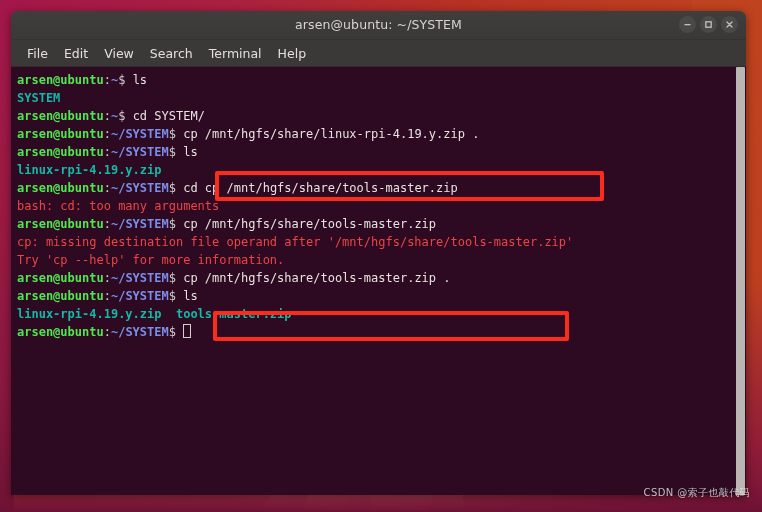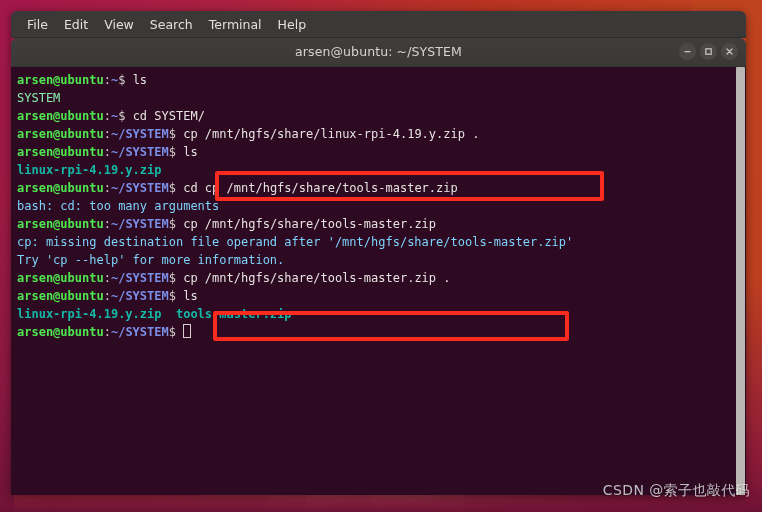--- a/index.html
+++ b/index.html
@@ -145,22 +145,22 @@
     line-height: 18px;
     color: #d3d0cd;
     white-space: pre;
   }
   .tline { height: 18px; }
   .c-user   { color: #4fe64f; font-weight: bold; }
   .c-punct  { color: #d3d0cd; }
   .c-path   { color: #7b8fe8; font-weight: bold; }
   .c-dollar { color: #d3d0cd; }
   .c-cmd    { color: #e6e3e0; }
-  .c-out    { color: #7dd3fc; margin-top: 16px; }
-  .c-dir    { color: #86efac; font-weight: normal; }
+  .c-out    { color: #ef4444; margin-top: 16px; }
+  .c-dir    { color: #14b8a6; font-weight: bold; }
   .c-zip    { color: #14b8a6; font-weight: bold; }
   .cursor {
     display: inline-block;
     width: 8px;
     height: 14px;
     border: 1px solid #d3d0cd;
     box-sizing: border-box;
     vertical-align: -2px;
   }
 
@@ -193,50 +193,41 @@
   }
   #annot-1 { left: 204px; top: 104px; width: 389px; height: 30px; }
   #annot-2 { left: 202px; top: 244px; width: 356px; height: 30px; }
 
   
   #watermark {
     position: absolute;
     right: 12px;
     bottom: 12px;
     color: rgba(255,255,255,0.72);
-    font-size: 14px;
+    font-size: 10px;
     font-family: "DejaVu Sans", sans-serif;
     letter-spacing: 0.4px;
     white-space: nowrap;
     text-shadow: 0 1px 1px rgba(0,0,0,0.28);
     margin-left: 12px;
   }
 </style>
 </head>
 <body>
 
 <div id="desktop">
   <div class="wp-top"></div>
   <div class="wp-left"></div>
   <div class="wp-right"></div>
   <div class="wp-beam" id="wp-b1"></div>
   <div class="wp-beam" id="wp-b2"></div>
   <div class="wp-beam" id="wp-b3"></div>
   <div class="wp-bottom"></div>
 
   <div id="term-window">
-
-    <div id="menubar">
-      <div class="menu-item">File</div>
-      <div class="menu-item">Edit</div>
-      <div class="menu-item">View</div>
-      <div class="menu-item">Search</div>
-      <div class="menu-item">Terminal</div>
-      <div class="menu-item">Help</div>
-    </div>
 
     <div id="titlebar">
       <div id="title-text">arsen@ubuntu: ~/SYSTEM</div>
       <div id="win-controls">
         <div class="win-btn">
           <svg width="11" height="11" viewBox="0 0 11 11">
               <rect x="2.5" y="5" width="6" height="1.3" fill="#c3c0bd"></rect>
             </svg>
         </div>
         <div class="win-btn">
@@ -245,20 +236,29 @@
             </svg>
         </div>
         <div class="win-btn">
           <svg width="11" height="11" viewBox="0 0 11 11">
               <path d="M3 3 L8 8 M8 3 L3 8" stroke="#c3c0bd" stroke-width="1.3" stroke-linecap="round"></path>
             </svg>
         </div>
       </div>
     </div>
 
+    <div id="menubar">
+      <div class="menu-item">File</div>
+      <div class="menu-item">Edit</div>
+      <div class="menu-item">View</div>
+      <div class="menu-item">Search</div>
+      <div class="menu-item">Terminal</div>
+      <div class="menu-item">Help</div>
+    </div>
+
     <div id="term-body">
       <div id="term-screen"><div class="tline"><span class="c-user">arsen@ubuntu</span><span class="c-punct">:</span><span class="c-path">~</span><span class="c-dollar">$</span><span class="c-cmd"> ls</span></div><div class="tline"><span class="c-dir">SYSTEM</span></div><div class="tline"><span class="c-user">arsen@ubuntu</span><span class="c-punct">:</span><span class="c-path">~</span><span class="c-dollar">$</span><span class="c-cmd"> cd SYSTEM/</span></div><div class="tline"><span class="c-user">arsen@ubuntu</span><span class="c-punct">:</span><span class="c-path">~/SYSTEM</span><span class="c-dollar">$</span><span class="c-cmd"> cp /mnt/hgfs/share/linux-rpi-4.19.y.zip .</span></div><div class="tline"><span class="c-user">arsen@ubuntu</span><span class="c-punct">:</span><span class="c-path">~/SYSTEM</span><span class="c-dollar">$</span><span class="c-cmd"> ls</span></div><div class="tline"><span class="c-zip">linux-rpi-4.19.y.zip</span></div><div class="tline"><span class="c-user">arsen@ubuntu</span><span class="c-punct">:</span><span class="c-path">~/SYSTEM</span><span class="c-dollar">$</span><span class="c-cmd"> cd cp /mnt/hgfs/share/tools-master.zip</span></div><div class="tline"><span class="c-out">bash: cd: too many arguments</span></div><div class="tline"><span class="c-user">arsen@ubuntu</span><span class="c-punct">:</span><span class="c-path">~/SYSTEM</span><span class="c-dollar">$</span><span class="c-cmd"> cp /mnt/hgfs/share/tools-master.zip</span></div><div class="tline"><span class="c-out">cp: missing destination file operand after '/mnt/hgfs/share/tools-master.zip'</span></div><div class="tline"><span class="c-out">Try 'cp --help' for more information.</span></div><div class="tline"><span class="c-user">arsen@ubuntu</span><span class="c-punct">:</span><span class="c-path">~/SYSTEM</span><span class="c-dollar">$</span><span class="c-cmd"> cp /mnt/hgfs/share/tools-master.zip .</span></div><div class="tline"><span class="c-user">arsen@ubuntu</span><span class="c-punct">:</span><span class="c-path">~/SYSTEM</span><span class="c-dollar">$</span><span class="c-cmd"> ls</span></div><div class="tline"><span class="c-zip">linux-rpi-4.19.y.zip  tools-master.zip</span></div><div class="tline"><span class="c-user">arsen@ubuntu</span><span class="c-punct">:</span><span class="c-path">~/SYSTEM</span><span class="c-dollar">$</span><span class="c-cmd"> </span><span class="cursor"></span></div></div>
 
       <div id="term-scrollbar">
         <div id="term-scrollbar-thumb"></div>
       </div>
 
       <div class="annot-box" id="annot-1"></div>
       <div class="annot-box" id="annot-2"></div>
     </div>

